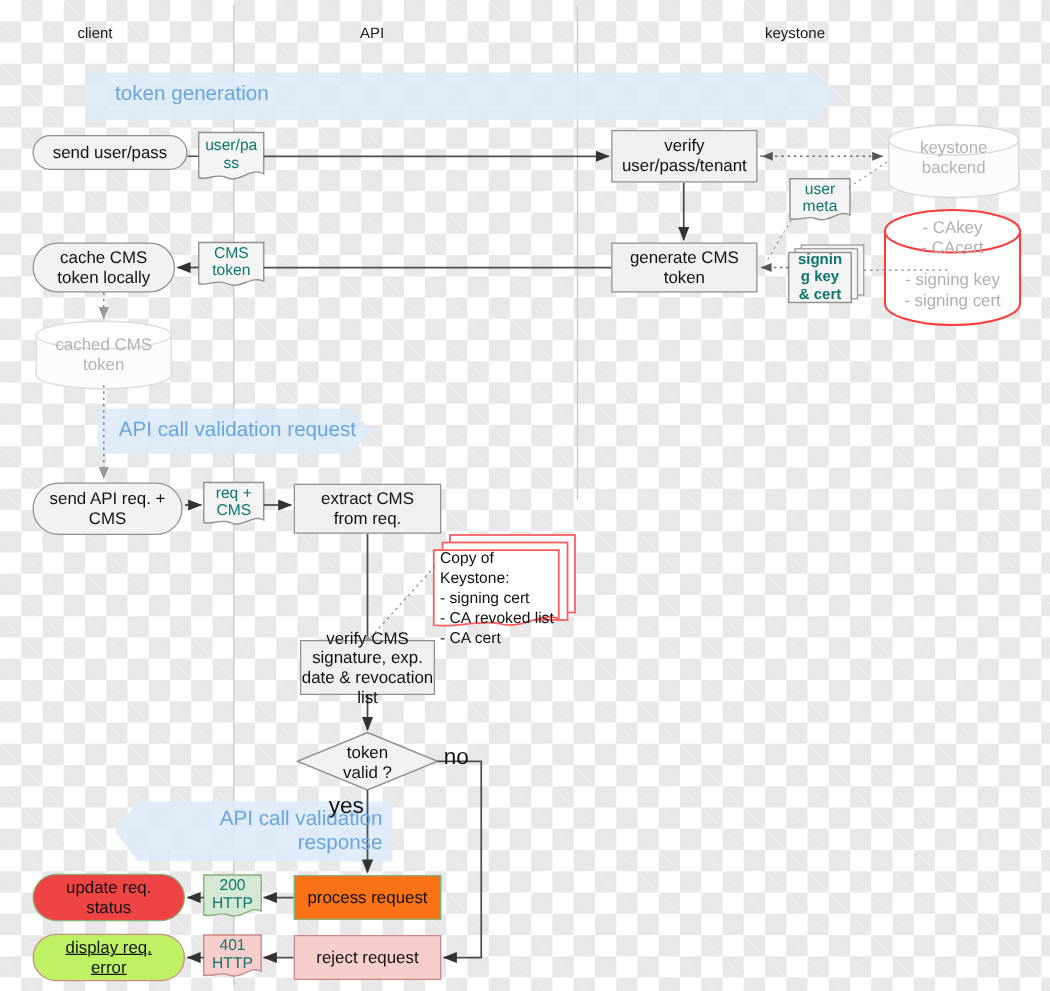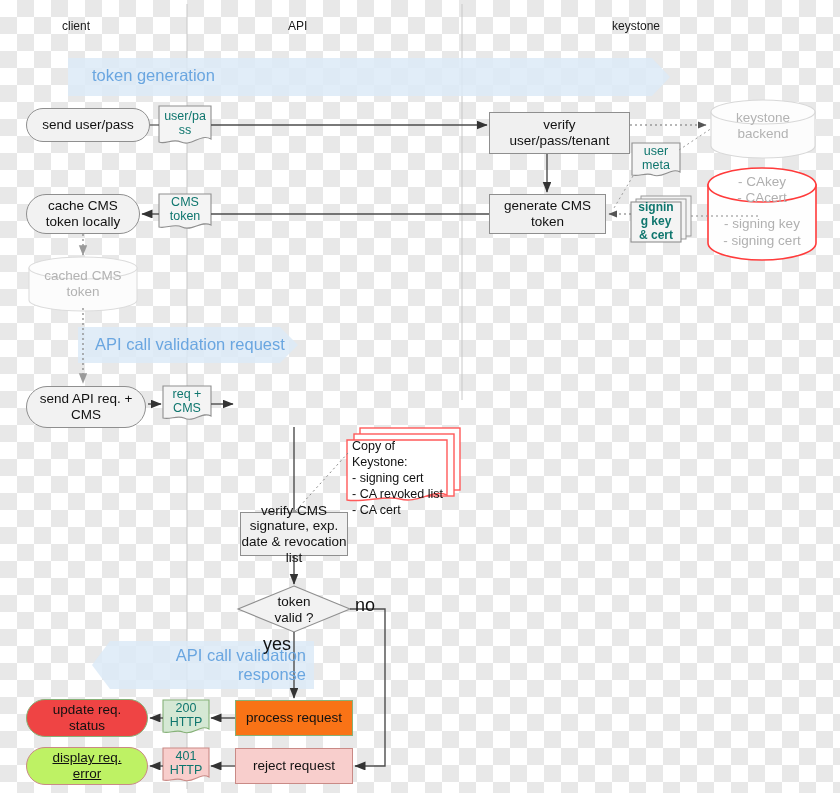--- a/index.html
+++ b/index.html
@@ -172,26 +172,26 @@
 
   <div class="lane-title" style="left:62px;top:19px;">client</div>
   <div class="lane-title" style="left:288px;top:19px;">API</div>
   <div class="lane-title" style="left:612px;top:19px;">keystone</div>
 
   <div class="banner-text" style="left:92px;top:66px;">token generation</div>
   <div class="banner-text" style="left:95px;top:335px;">API call validation request</div>
   <div class="banner-text r" style="left:118px;top:646px;width:188px;">API call validation
 response</div>
 
-  <div class="node term" style="left:26px;top:108px;width:124px;height:34px;text-align:right;">send user/pass</div>
+  <div class="node term" style="left:26px;top:108px;width:124px;height:28px;text-align:right;">send user/pass</div>
 
   <div class="node note" style="left:159px;top:106px;width:52px;height:34px;white-space:pre-line;">user/pa
 ss</div>
 
-  <div class="node proc" style="left:489px;top:112px;width:141px;height:42px;white-space:pre-line;">verify
+  <div class="node proc" style="left:489px;top:104px;width:117px;height:42px;white-space:pre-line;">verify
 user/pass/tenant</div>
 
   <div style="position:absolute;left:711px;top:110px;width:104px;">
     <div class="cyl-label" style="position:relative;white-space:pre-line;">keystone
 backend</div>
   </div>
 
   <div class="node note" style="left:632px;top:143px;width:48px;height:30px;white-space:pre-line;">user
 meta</div>
 
@@ -219,20 +219,22 @@
     <div class="cyl-label" style="position:relative;white-space:pre-line;">cached CMS
 token</div>
   </div>
 
   <div class="node term" style="left:26px;top:386px;width:120px;height:42px;white-space:pre-line;">send API req. +
 CMS</div>
 
   <div class="node note" style="left:163px;top:386px;width:48px;height:30px;white-space:pre-line;">req +
 CMS</div>
 
+  <div class="node proc" style="left:235px;top:387px;width:118px;height:40px;white-space:pre-line;">extract CMS
+from req.</div>
 
   <div class="node noteL" style="left:352px;top:438px;width:100px;height:60px;white-space:pre-line;">Copy of
 Keystone:
 - signing cert
 - CA revoked list
 - CA cert</div>
 
   <div class="node proc" style="left:240px;top:512px;width:108px;height:44px;white-space:pre-line;overflow:visible;">verify CMS
 signature, exp.
 date &amp; revocation

